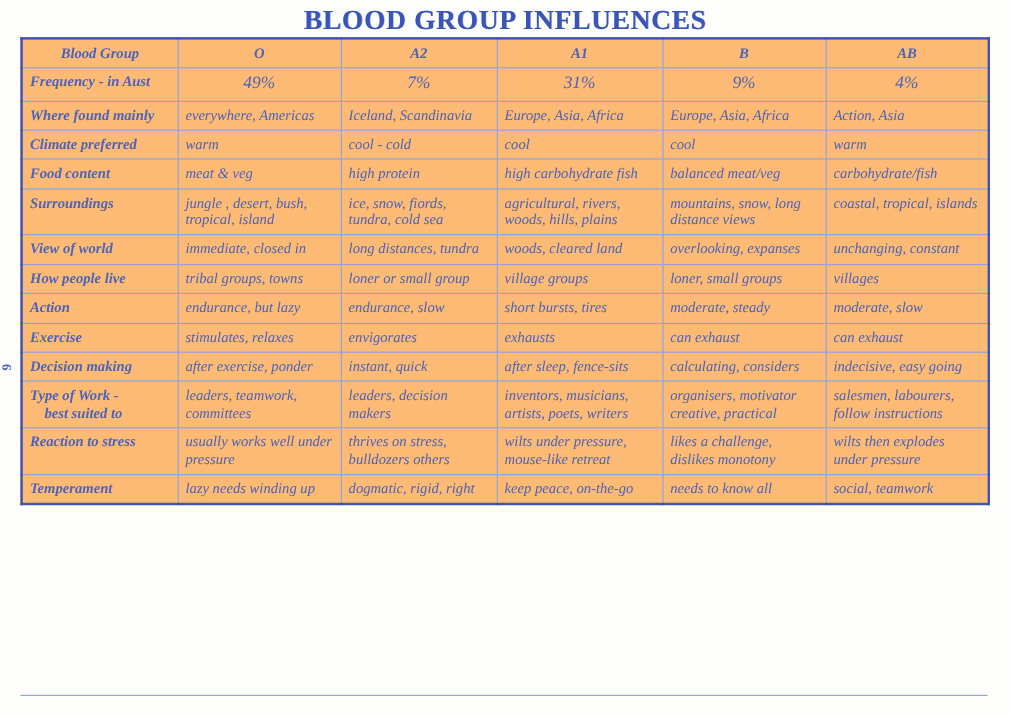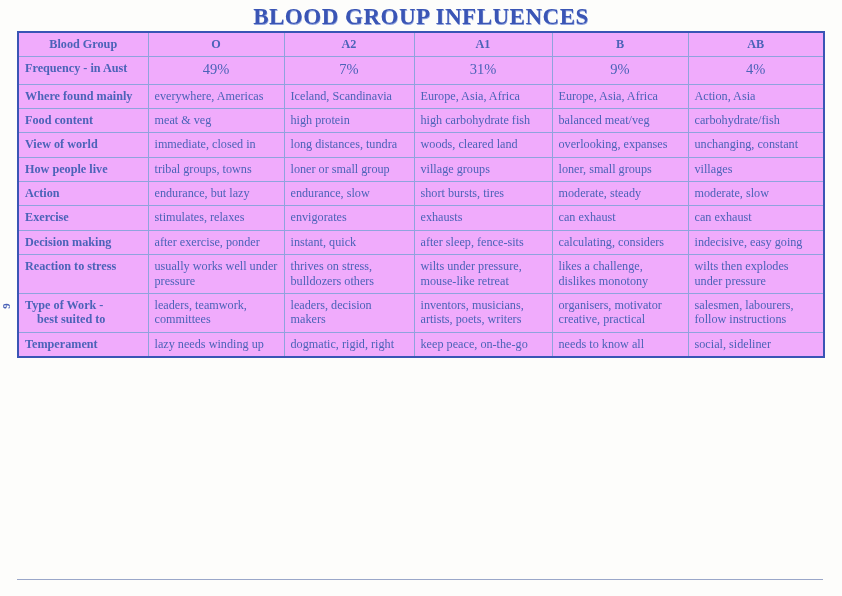--- a/index.html
+++ b/index.html
@@ -45,22 +45,23 @@
   .table-wrap {
     position: absolute;
     left: 17px;
     top: 31px;
     width: 806px;
   }
   table.bg {
     border-collapse: collapse;
     width: 806px;
     table-layout: fixed;
-    background: #f0abfc;
+    background: #fdba74;
     border: 2px solid #3a55b5;
+    font-style: italic;
   }
   table.bg td {
     border: 1px solid #8fa3dd;
     vertical-align: top;
     padding: 4px 6px 5px 6px;
     font-size: 12.2px;
     line-height: 1.18;
     color: #4b63b8;
     height: 14px;
   }
@@ -146,28 +147,44 @@
           </tr>
           <tr class="">
             <td class="rowlabel">Where found mainly</td>
             <td class="val">everywhere, Americas</td>
             <td class="val">Iceland, Scandinavia</td>
             <td class="val">Europe, Asia, Africa</td>
             <td class="val">Europe, Asia, Africa</td>
             <td class="val">Action, Asia</td>
           </tr>
           <tr class="">
+            <td class="rowlabel">Climate preferred</td>
+            <td class="val">warm</td>
+            <td class="val">cool - cold</td>
+            <td class="val">cool</td>
+            <td class="val">cool</td>
+            <td class="val">warm</td>
+          </tr>
+          <tr class="">
             <td class="rowlabel">Food content</td>
             <td class="val">meat &amp; veg</td>
             <td class="val">high protein</td>
             <td class="val">high carbohydrate fish</td>
             <td class="val">balanced meat/veg</td>
             <td class="val">carbohydrate/fish</td>
           </tr>
           <tr class="">
+            <td class="rowlabel">Surroundings</td>
+            <td class="val">jungle , desert, bush, tropical,  island</td>
+            <td class="val">ice, snow, fiords, tundra, cold sea</td>
+            <td class="val">agricultural, rivers, woods, hills, plains</td>
+            <td class="val">mountains, snow, long distance views</td>
+            <td class="val">coastal, tropical, islands</td>
+          </tr>
+          <tr class="">
             <td class="rowlabel">View of world</td>
             <td class="val">immediate, closed in</td>
             <td class="val">long distances, tundra</td>
             <td class="val">woods, cleared land</td>
             <td class="val">overlooking, expanses</td>
             <td class="val">unchanging, constant</td>
           </tr>
           <tr class="">
             <td class="rowlabel">How people live</td>
             <td class="val">tribal groups, towns</td>
@@ -194,42 +211,42 @@
           </tr>
           <tr class="">
             <td class="rowlabel">Decision making</td>
             <td class="val">after exercise, ponder</td>
             <td class="val">instant, quick</td>
             <td class="val">after sleep, fence-sits</td>
             <td class="val">calculating, considers</td>
             <td class="val">indecisive, easy going</td>
           </tr>
           <tr class="">
+            <td class="rowlabel"><span>Type of Work -</span><span class="sub">best suited to</span></td>
+            <td class="val">leaders, teamwork, committees</td>
+            <td class="val">leaders, decision makers</td>
+            <td class="val">inventors, musicians, artists, poets, writers</td>
+            <td class="val">organisers, motivator creative, practical</td>
+            <td class="val">salesmen, labourers, follow instructions</td>
+          </tr>
+          <tr class="">
             <td class="rowlabel">Reaction to stress</td>
             <td class="val">usually works well under pressure</td>
             <td class="val">thrives on stress, bulldozers others</td>
             <td class="val">wilts under pressure, mouse-like retreat</td>
             <td class="val">likes a challenge, dislikes monotony</td>
             <td class="val">wilts then explodes under pressure</td>
           </tr>
           <tr class="">
-            <td class="rowlabel"><span>Type of Work -</span><span class="sub">best suited to</span></td>
-            <td class="val">leaders, teamwork, committees</td>
-            <td class="val">leaders, decision makers</td>
-            <td class="val">inventors, musicians, artists, poets, writers</td>
-            <td class="val">organisers, motivator creative, practical</td>
-            <td class="val">salesmen, labourers, follow instructions</td>
-          </tr>
-          <tr class="">
             <td class="rowlabel">Temperament</td>
             <td class="val">lazy needs winding up</td>
             <td class="val">dogmatic, rigid, right</td>
             <td class="val">keep peace, on-the-go</td>
             <td class="val">needs to know all</td>
-            <td class="val">social, sideliner</td>
+            <td class="val">social, teamwork</td>
           </tr>
         </tbody>
     </table>
   </div>
 
   <div class="footer-rule"></div>
 
 </div>
 
 </body></html>

